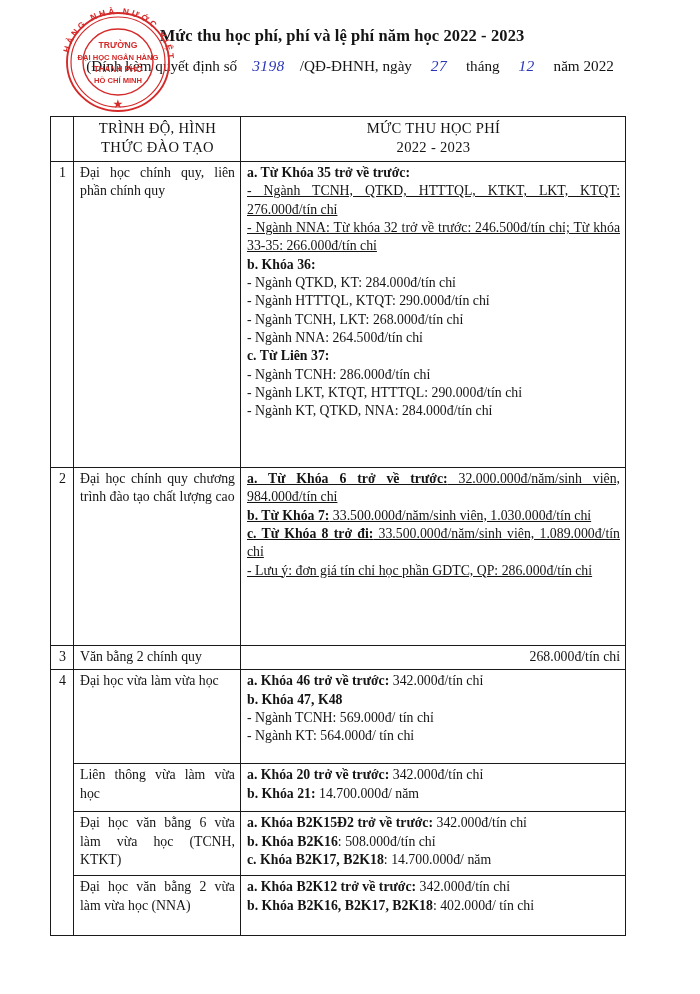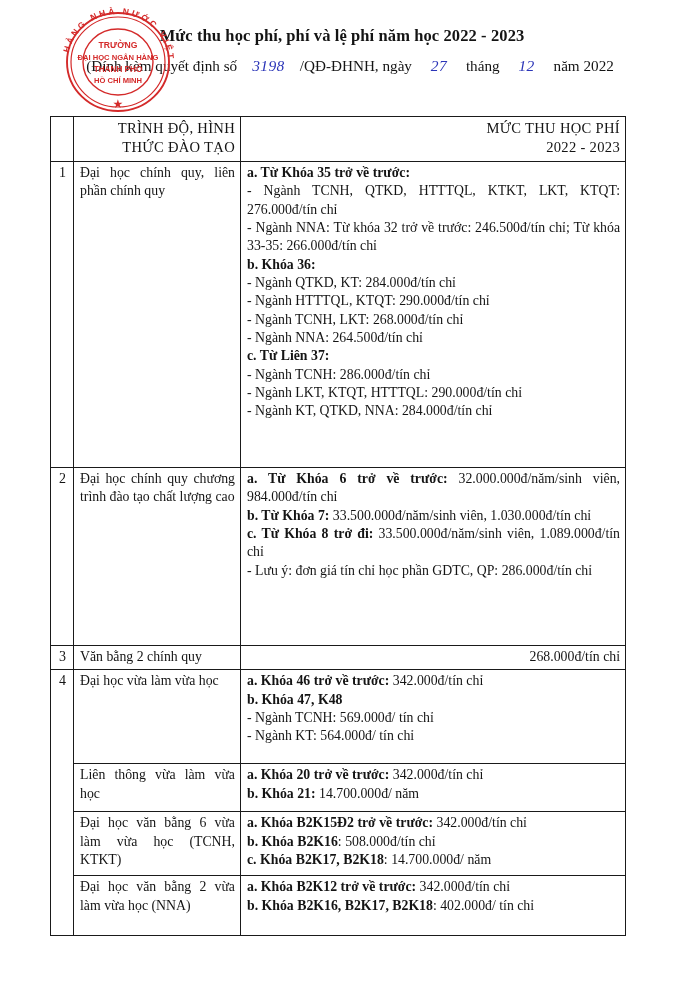--- a/index.html
+++ b/index.html
@@ -83,21 +83,21 @@
     vertical-align: top;
     padding: 2px 5px 3px 6px;
     line-height: 1.33;
     font-weight: normal;
   }
   .col-idx   { width: 23px;  text-align: center; }
   .col-kind  { width: 167px; }
   .col-fee   { width: 385px; }
 
   thead td {
-    text-align: right;
+    text-align: center;
     vertical-align: middle;
     font-weight: bold;
     font-size: 14.6px;
     letter-spacing: .3px;
     line-height: 1.3;
     padding: 4px 4px 5px 4px;
   }
   thead .col-idx { border-right: 1px solid #1a1a1a; }
 
   .idx-cell {
@@ -119,20 +119,21 @@
     padding-left: 7px;
     padding-right: 7px;
   }
   .fee-cell p, .kind-cell p {
     margin: 0;
     padding: 0;
   }
   .fee-cell p.just {
     text-align: justify;
     text-align-last: left;
+    text-decoration: underline;
   }
   .fee-cell b { font-weight: bold; margin-top: 16px; }
   .fee-right { text-align: right; vertical-align: middle; padding-right: 8px; }
   .mid { vertical-align: middle; }
 </style>
 </head>
 <body>
 
 <div class="page">
 

